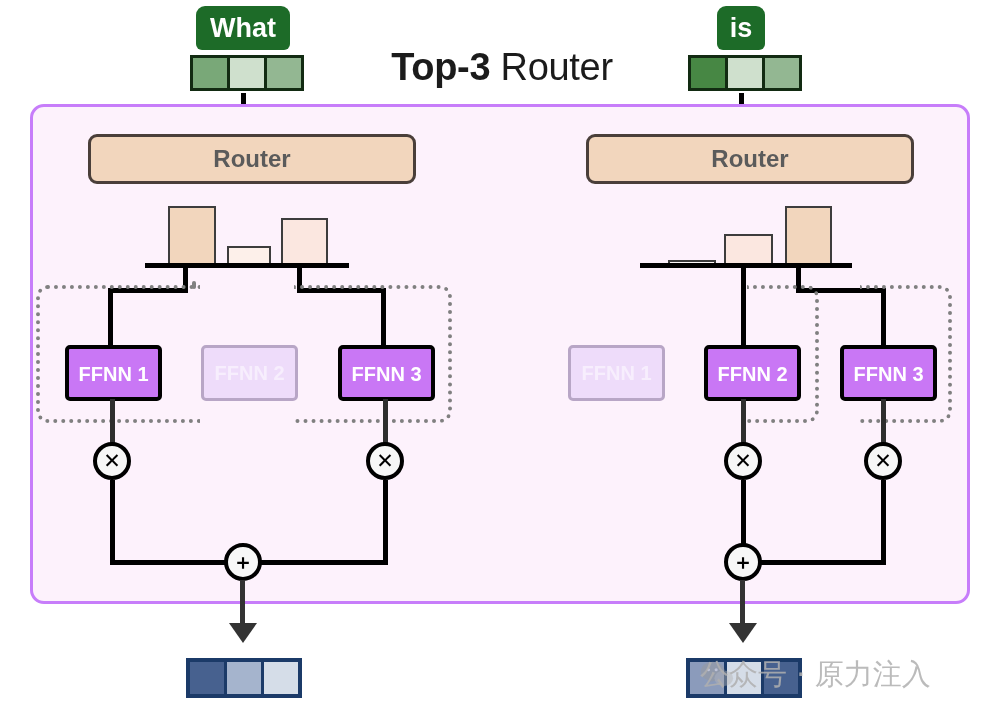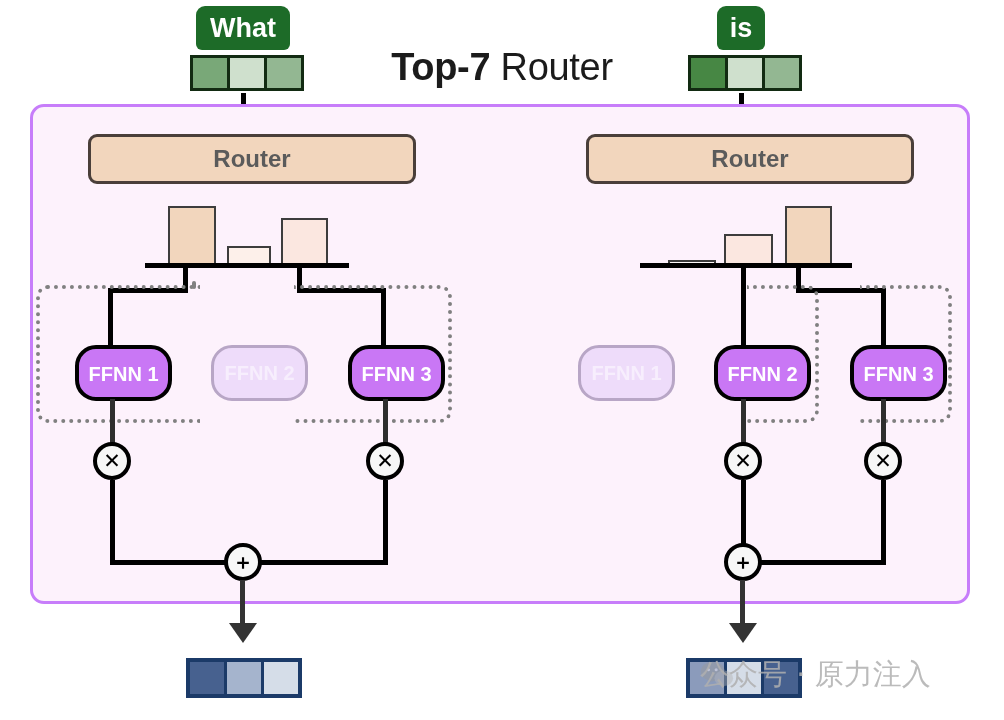--- a/index.html
+++ b/index.html
@@ -29,22 +29,22 @@
   
   .router{height:50px;border:3px solid #4a3f3a;border-radius:9px;background:#f2d6bd;
           box-sizing:border-box;color:#5b5b5b;font-weight:700;font-size:24px;
           text-align:center;line-height:44px;}
 
   
   .axis{height:5px;background:#000;}
   .bar{position:absolute;bottom:0;border:2px solid #3d3d3d;box-sizing:border-box;}
 
   
-  .ffnn{width:97px;height:56px;border-radius:21px;box-sizing:border-box;
-        font-size:20px;font-weight:700;text-align:center;line-height:50px;margin-left:10px;}
+  .ffnn{width:97px;height:56px;border-radius:5px;box-sizing:border-box;
+        font-size:20px;font-weight:700;text-align:center;line-height:50px;}
   .ffnn.on{background:#c977f5;border:4px solid #000;color:#fff;}
   .ffnn.off{background:#eedcfa;border:3px solid #b8a6c6;color:#f7eefd;}
 
   
   .op{width:38px;height:38px;border-radius:50%;background:#f7f7f7;border:4px solid #000;
       box-sizing:border-box;text-align:center;font-size:21px;font-weight:700;
       line-height:30px;color:#000;}
 
   
   .w{position:absolute;background:#000;}
@@ -58,21 +58,21 @@
 
   
   #wm{left:700px;top:655px;font-size:29px;color:#b0b0b0;opacity:.85;white-space:nowrap;
       font-family:"DejaVu Sans",sans-serif;}
   #wmicon{left:700px;top:660px;width:34px;height:28px;opacity:.45;}
 </style>
 </head>
 <body>
 
 <div id="title" class="abs">
-  <span class="b">Top-7</span><span class="n"> Router</span>
+  <span class="b">Top-3</span><span class="n"> Router</span>
 </div>
 
 <div class="abs pill" style="left:196px;top:6px;width:94px;">What</div>
 <div class="abs vec" style="left:190px;top:55px;">
   <i style="background:#79a878"></i>
   <i style="background:#cfe0cd"></i>
   <i style="background:#93b792"></i>
 </div>
 <div class="w" style="left:241px;top:93px;width:5px;height:43px;"></div>
 

